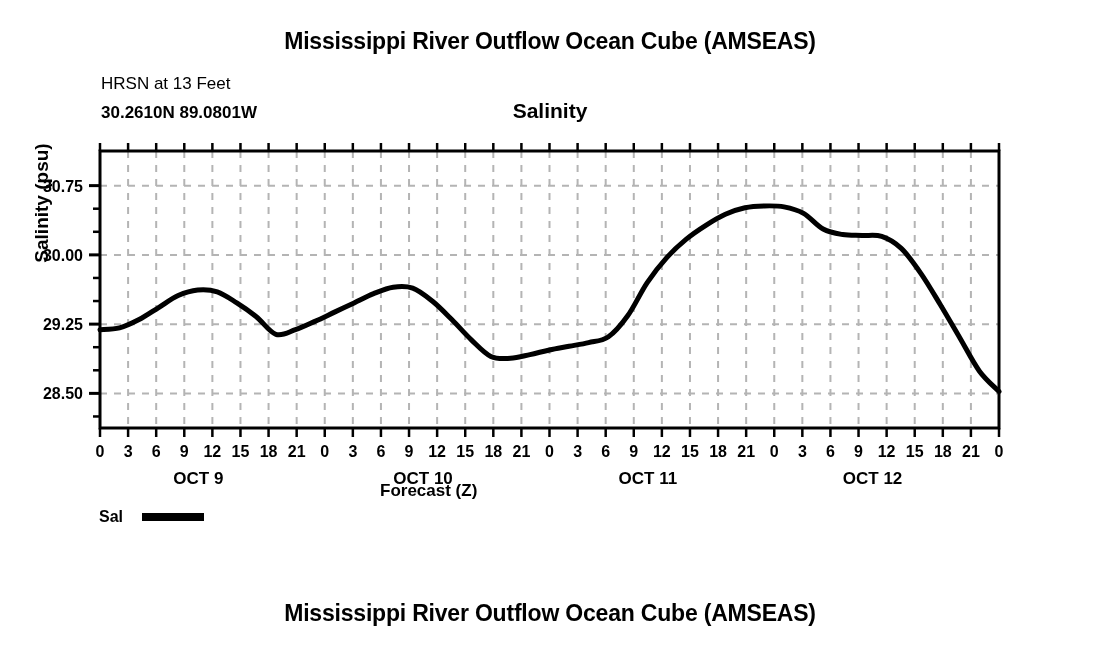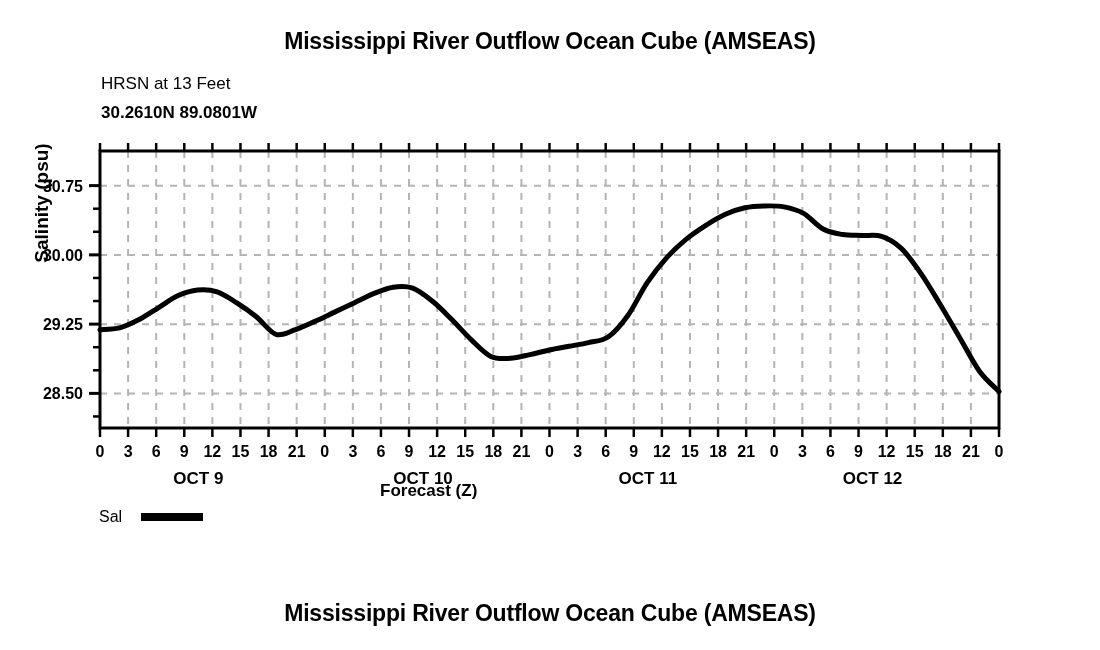--- a/index.html
+++ b/index.html
@@ -113,21 +113,21 @@
   }
   .legend {
     position: absolute;
     left: 99px;
     top: 508px;
     display: flex;
     align-items: center;
   }
   .legend-label {
     font-size: 16px;
-    font-weight: normal;
+    font-weight: bold;
     margin-right: 19px;
   }
   .legend-swatch {
     width: 62px;
     height: 8px;
     background: #000000;
   }
   .tick-num {
     font-size: 16px;
     font-weight: bold;
@@ -152,20 +152,21 @@
 </style>
 </head>
 <body>
 
 <div class="page">
 
   <div class="title-top">Mississippi River Outflow Ocean Cube (AMSEAS)</div>
 
   <div class="hdr-left-1">HRSN at 13 Feet</div>
   <div class="hdr-left-2">30.2610N  89.0801W</div>
+  <div class="hdr-center">Salinity</div>
 
   <div class="plot-wrap">
     <svg class="chart" width="1100" height="650" viewBox="0 0 1100 650">
       <g id="grid-layer">
           <line x1="128.09375" y1="151" x2="128.09375" y2="428" stroke="#b4b4b4" stroke-width="2" stroke-dasharray="7,7"></line>
           <line x1="156.1875" y1="151" x2="156.1875" y2="428" stroke="#b4b4b4" stroke-width="2" stroke-dasharray="7,7"></line>
           <line x1="184.28125" y1="151" x2="184.28125" y2="428" stroke="#b4b4b4" stroke-width="2" stroke-dasharray="7,7"></line>
           <line x1="212.375" y1="151" x2="212.375" y2="428" stroke="#b4b4b4" stroke-width="2" stroke-dasharray="7,7"></line>
           <line x1="240.46875" y1="151" x2="240.46875" y2="428" stroke="#b4b4b4" stroke-width="2" stroke-dasharray="7,7"></line>
           <line x1="268.5625" y1="151" x2="268.5625" y2="428" stroke="#b4b4b4" stroke-width="2" stroke-dasharray="7,7"></line>

